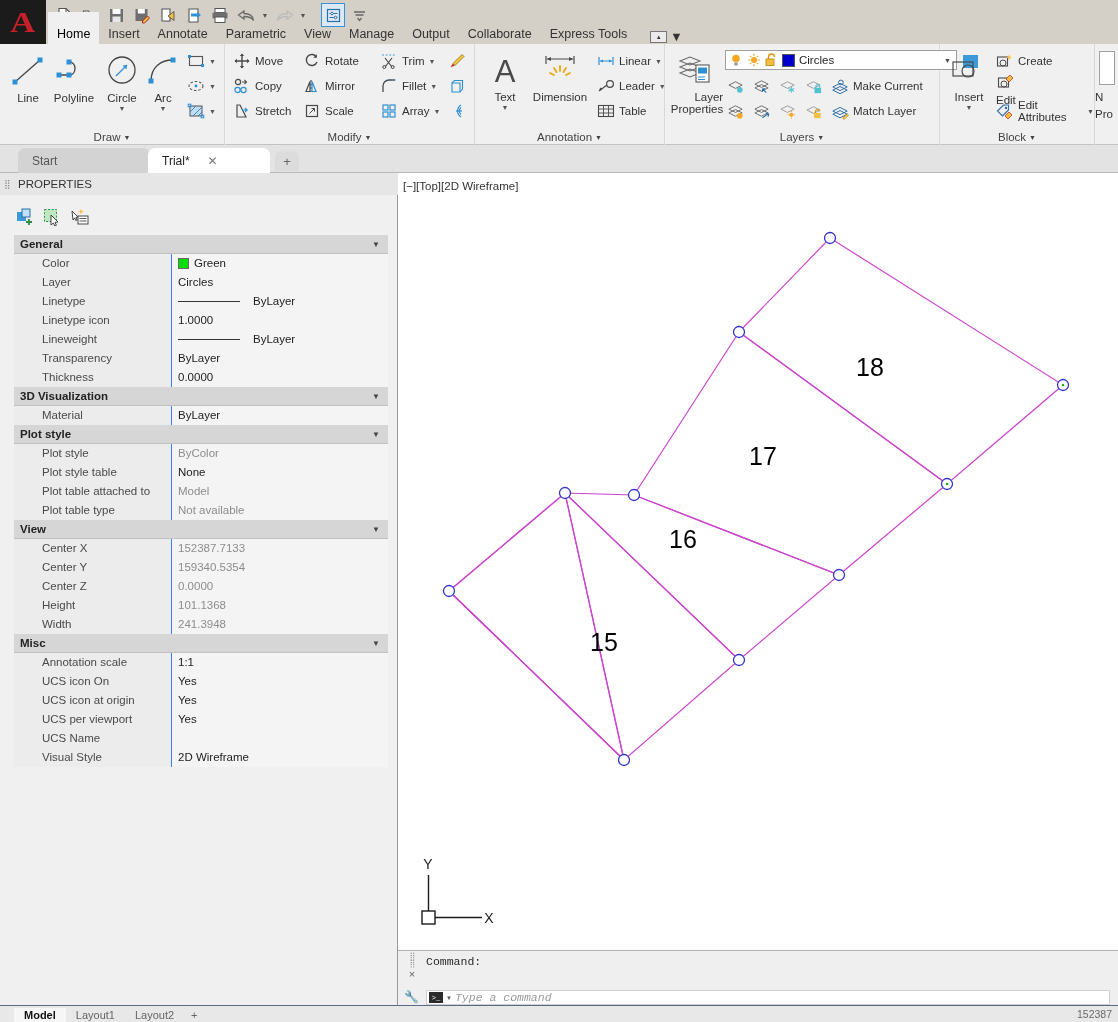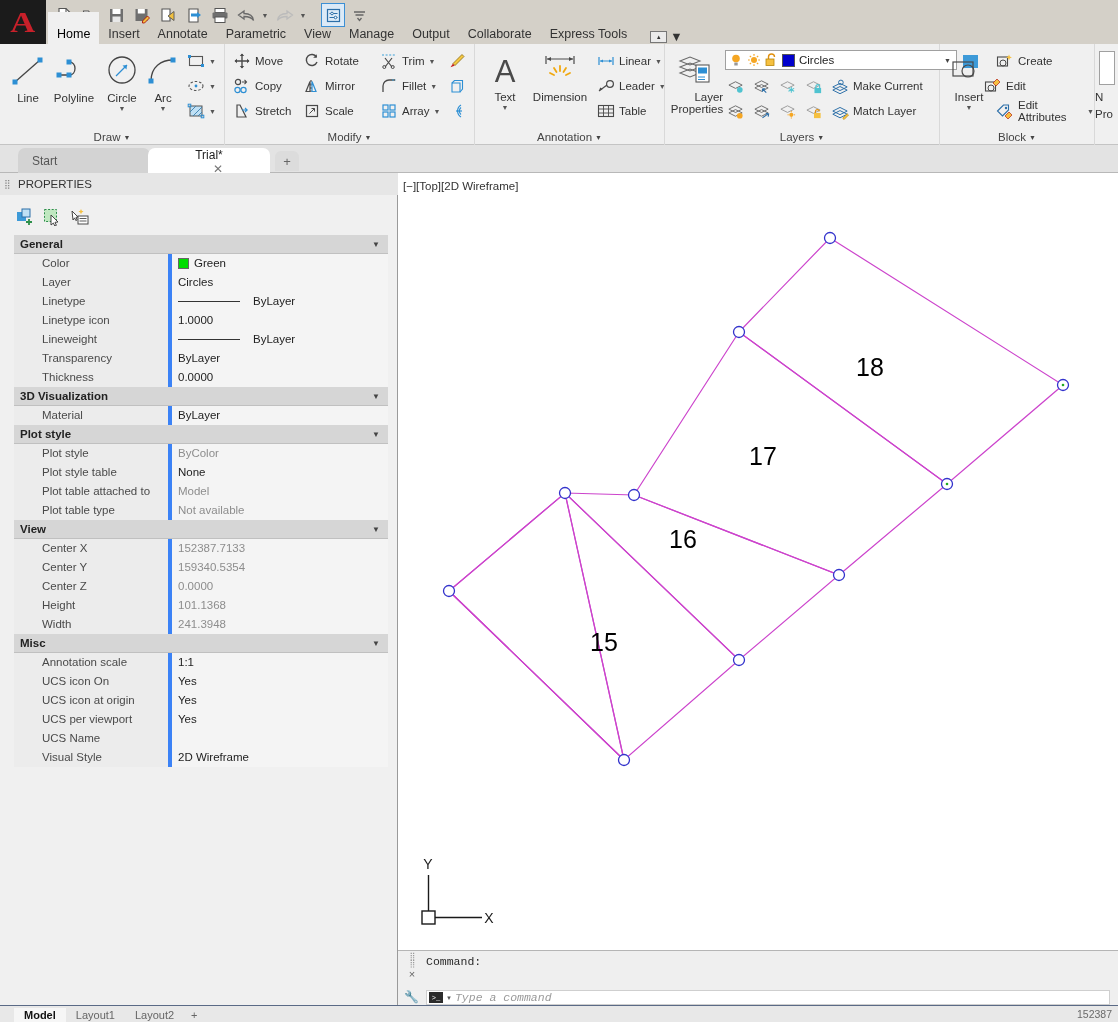--- a/index.html
+++ b/index.html
@@ -139,21 +139,21 @@
     font-size: 11.5px; font-weight: bold; color: #222; padding-left: 6px;
     border-bottom: 1px solid #c0c0c0;
   }
   .grp .tri { margin-left: auto; font-size: 8px; color: #444; padding-right: 8px; font-weight: normal; }
   .prow {
     height: 19px; display: flex; align-items: center; border-bottom: 1px solid #dcdcdc;
     font-size: 11.5px;
   }
   .prow .k {
     width: 158px; padding-left: 28px; color: #4a4a4a; background: #ececec; height: 19px;
-    display: flex; align-items: center; border-right: 4px solid #3b82f6;
+    display: flex; align-items: center; border-right: 1px solid #3b82f6;
   }
   .prow .v {
     flex: 1; padding-left: 6px; color: #222; background: #f4f4f4; height: 19px;
     display: flex; align-items: center; gap: 5px;
   }
   .prow .v.dim { color: #8d8d8d; }
   .swatch-green { width: 11px; height: 11px; background: #00dd00; border: 1px solid #666; }
   .bylayer-line { display: inline-block; width: 62px; height: 1px; background: #333; margin-right: 8px; }
 
   
@@ -767,21 +767,21 @@
         <div class="smrow" style="left:56px; top:3px;">
           <span class="ic">
             <svg width="18" height="16" viewBox="0 0 18 16">
                 <rect x="1.5" y="4" width="10" height="9" fill="none" stroke="#4a4a4a" stroke-width="1.1"></rect>
                 <circle cx="7" cy="10" r="3" fill="none" stroke="#4a4a4a" stroke-width="1"></circle>
                 <path d="M13 1.5l.9 2 2 .9-2 .9-.9 2-.9-2-2-.9 2-.9z" fill="#f5c040"></path>
               </svg>
           </span>
           <span>Create</span>
         </div>
-        <div class="smrow" style="left:44px; top:28px;">
+        <div class="smrow" style="left:56px; top:28px;flex-direction:column;">
           <span class="ic">
             <svg width="18" height="16" viewBox="0 0 18 16">
                 <rect x="1.5" y="4" width="10" height="9" fill="none" stroke="#4a4a4a" stroke-width="1.1"></rect>
                 <circle cx="7" cy="10" r="3" fill="none" stroke="#4a4a4a" stroke-width="1"></circle>
                 <path d="M13 1l3 3-4 4-3-3z" fill="#f5c040" stroke="#a00" stroke-width=".6"></path>
               </svg>
           </span>
           <span>Edit</span>
         </div>
         <div class="smrow" style="left:56px; top:53px;">
@@ -807,21 +807,21 @@
         <div style="position:absolute; left:0px; top:45px; font-size:11.5px; color:#333;">N</div>
         <div style="position:absolute; left:0px; top:62px; font-size:11.5px; color:#333;">Pro</div>
       </div>
     </div>
   </div>
 
   <div class="filetabs">
     <div class="ftab" style="left:18px; width:132px;">
       <span>Start</span>
     </div>
-    <div class="ftab active" style="left:148px; width:122px;flex-direction:column;">
+    <div class="ftab active" style="left:148px; width:122px;">
       <span>Trial*</span>
       <span class="x">✕</span>
     </div>
     <div class="ftab-plus">+</div>
   </div>
 
   <div class="props">
     <div class="props-head">
       <span class="grip">⣿</span>
       <span class="txt">PROPERTIES</span>

